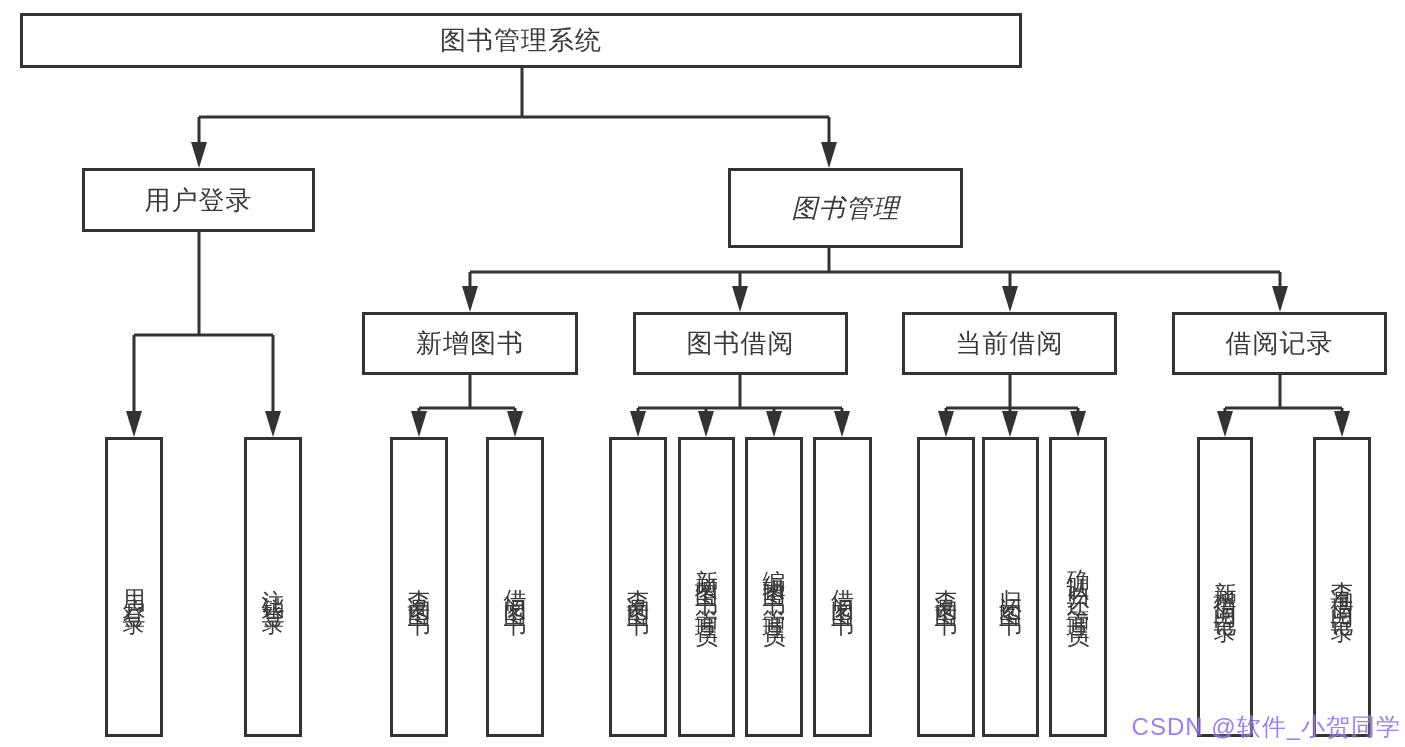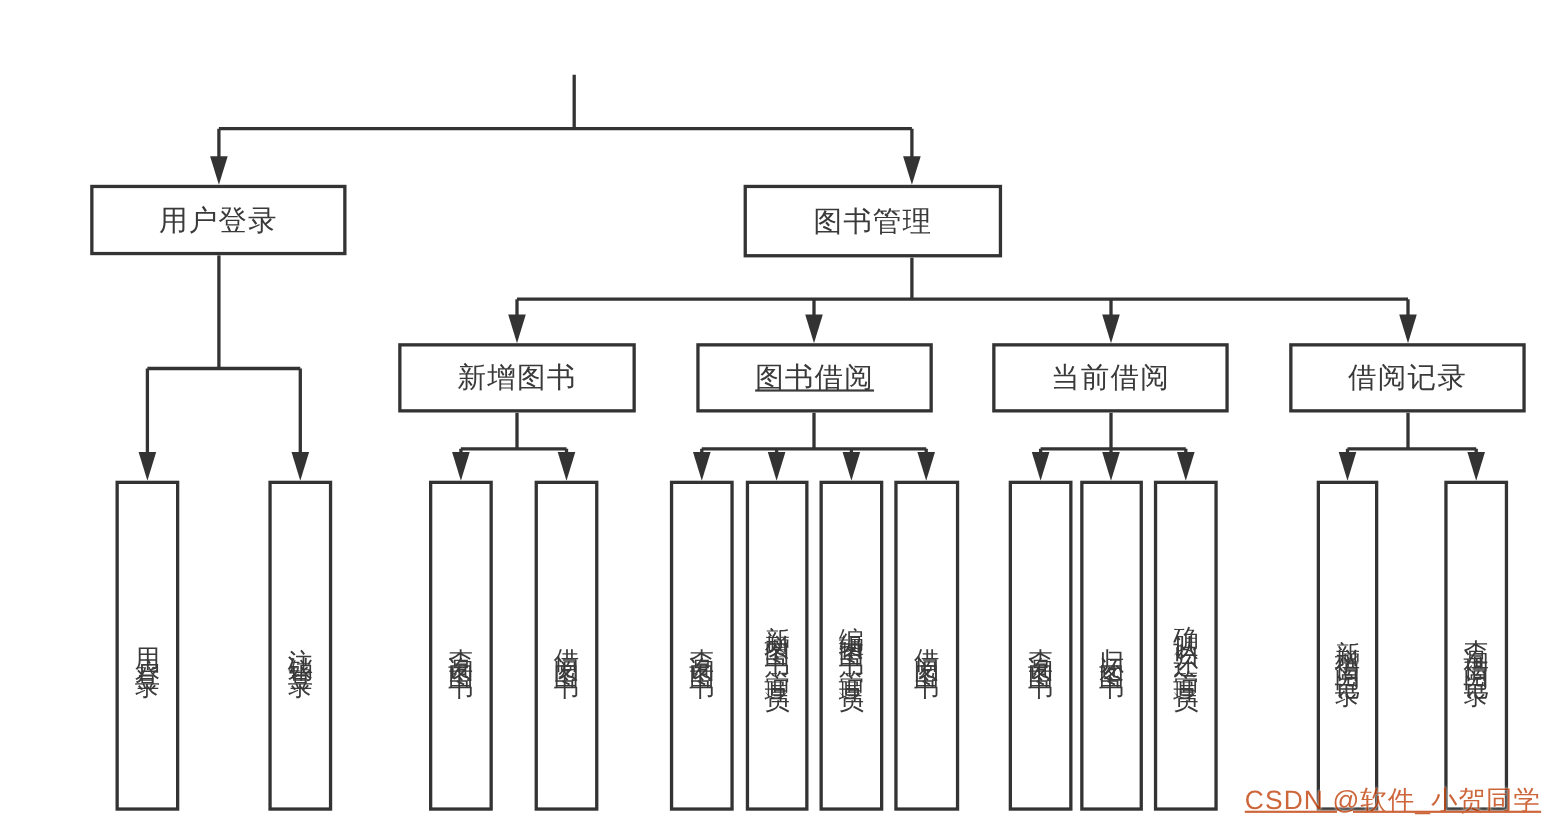--- a/index.html
+++ b/index.html
@@ -52,26 +52,25 @@
     writing-mode: vertical-rl;
     font-size: 23px;
     letter-spacing: 8px;
     line-height: 1;
   }
   .watermark {
     position: absolute;
     right: 4px;
     bottom: 4px;
     font-size: 24px;
-    color: #c2410c;
+    color: #8b5cf6;
     opacity: 0.8;
     letter-spacing: 1px;
     text-shadow: 0 0 3px #ffffff, 0 0 1px #ffffff;
     white-space: nowrap;
-    text-decoration: underline;
   }
 </style>
 </head>
 <body>
 
 <div class="canvas">
 
   <svg class="edges" viewBox="0 0 1405 747" xmlns="http://www.w3.org/2000/svg">
 
     <g>
@@ -115,26 +114,27 @@
       <polygon points="1070,411 1086,411 1078,437"></polygon>
     </g>
 
     <g>
       <path d="M1280 375 V408 M1225 408 H1342 M1225 408 V417 M1342 408 V417"></path>
       <polygon points="1217,411 1233,411 1225,437"></polygon>
       <polygon points="1334,411 1350,411 1342,437"></polygon>
     </g>
   </svg>
 
+  <div class="box h-box" style="left:20px; top:13px; width:1002px; height:55px;">图书管理系统</div>
 
   <div class="box h-box" style="left:82px; top:168px; width:233px; height:64px;">用户登录</div>
-  <div class="box h-box" style="left:676px; top:168px; width:235px; height:66px;">图书管理</div>
+  <div class="box h-box" style="left:728px; top:168px; width:235px; height:80px;font-style:italic;">图书管理</div>
 
   <div class="box h-box" style="left:362px; top:312px; width:216px; height:63px;">新增图书</div>
-  <div class="box h-box" style="left:633px; top:312px; width:215px; height:63px;text-decoration:underline;">图书借阅</div>
+  <div class="box h-box" style="left:633px; top:312px; width:215px; height:63px;">图书借阅</div>
   <div class="box h-box" style="left:902px; top:312px; width:215px; height:63px;font-family:Liberation Mono, monospace;">当前借阅</div>
   <div class="box h-box" style="left:1172px; top:312px; width:215px; height:63px;">借阅记录</div>
 
   <div class="box v-box" style="left:105px; top:437px; width:58px; height:300px;">用户登录</div>
   <div class="box v-box" style="left:244px; top:437px; width:58px; height:300px;">注销登录</div>
 
   <div class="box v-box" style="left:390px; top:437px; width:58px; height:300px;">查询图书</div>
   <div class="box v-box" style="left:486px; top:437px; width:58px; height:300px;">借阅图书</div>
 
   <div class="box v-box" style="left:609px; top:437px; width:58px; height:300px;">查询图书</div>

